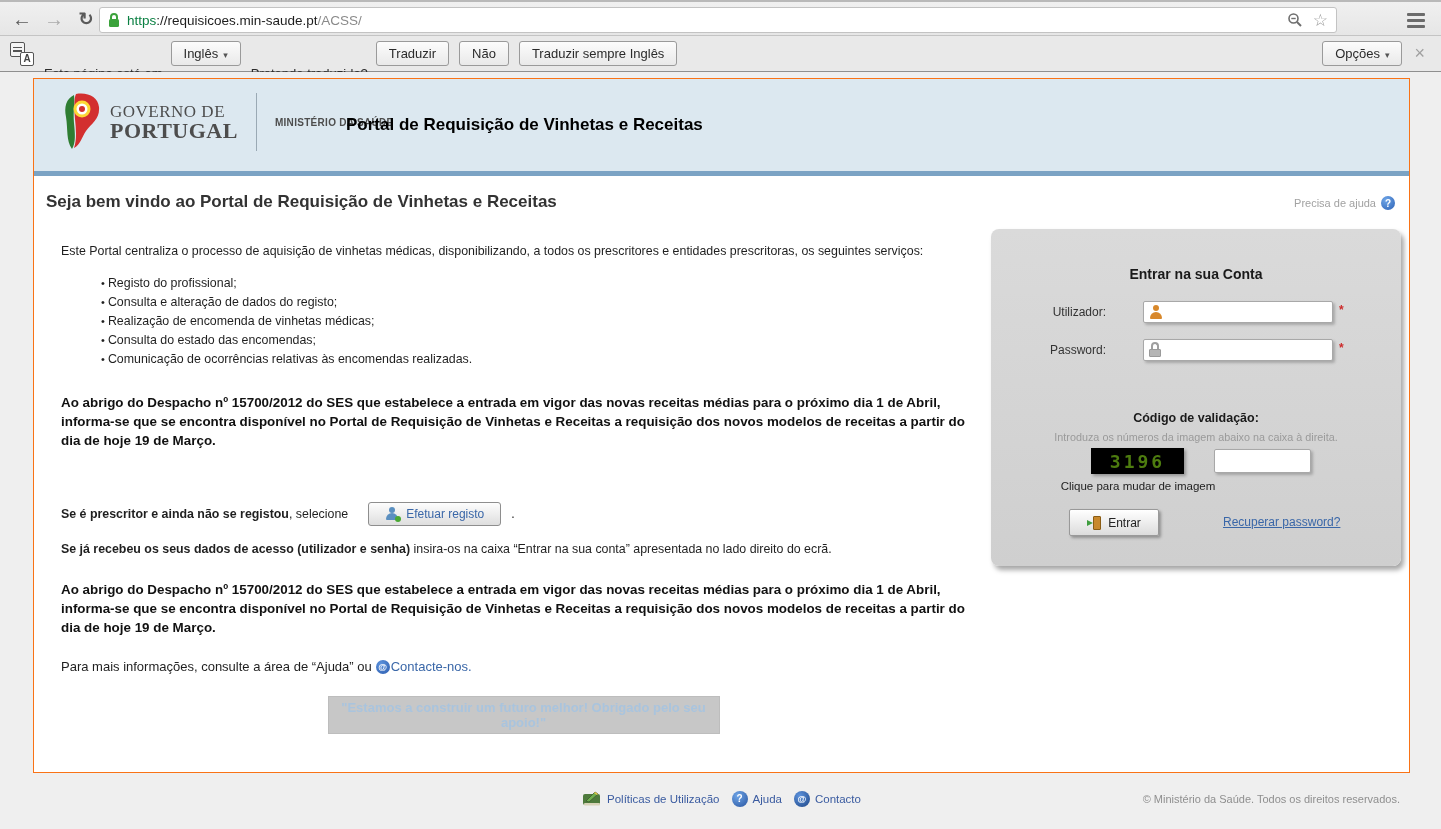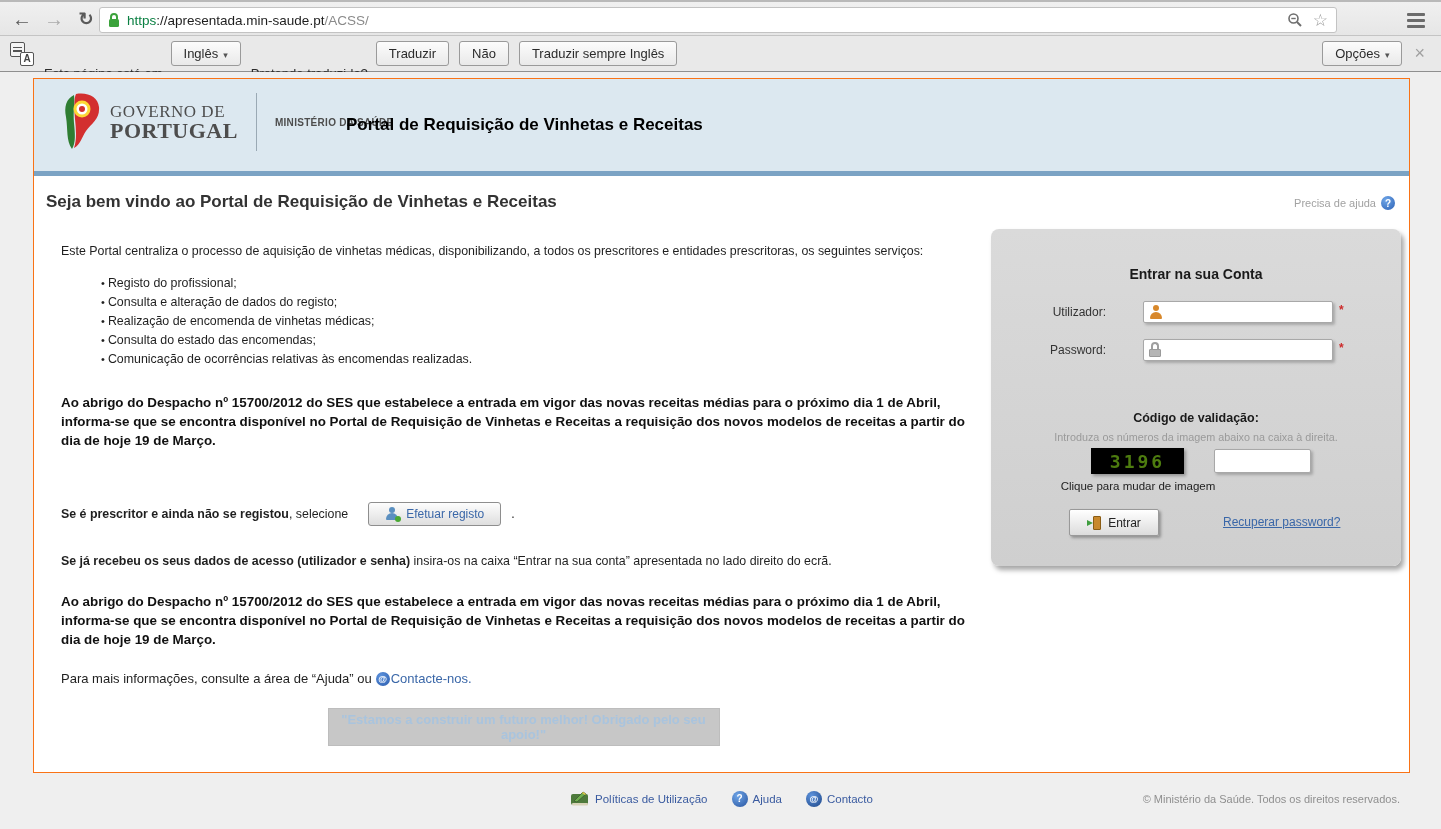--- a/index.html
+++ b/index.html
@@ -116,21 +116,21 @@
   .services li::before { content:"• "; font-size:11px; }
   .notice { font-size:13.4px; font-weight:bold; line-height:19px; margin-top:24px; color:#111; }
   .register-line { margin-top:52px; display:flex; align-items:center; font-size:12.4px; }
   .register-btn {
     display:inline-flex; align-items:center; gap:7px;
     margin-left:20px; padding:3px 16px; height:24px;
     background:linear-gradient(#fdfdfd,#dedede);
     border:1px solid #8e8e8e; border-radius:3px;
     color:#3a67a8; font-size:12px; cursor:pointer;
   }
-  .access-line { margin-top:28px; }
+  .access-line { margin-top:16px; }
   .info-line { margin-top:22px; font-size:13px; display:flex; align-items:center; flex-wrap:wrap; }
   .contact-link { color:#3a67a8; cursor:pointer; }
   .at-icon {
     display:inline-flex; width:14px; height:14px; border-radius:50%;
     background:radial-gradient(circle at 35% 30%, #5d93dd, #2b5cae);
     color:#fff; font-size:9px; font-weight:bold;
     align-items:center; justify-content:center; margin:0 1px 0 4px;
   }
   .banner {
     margin:22px auto 0; width:392px; text-align:center;
@@ -211,21 +211,21 @@
   .icon-person-sm { position:relative; width:14px; height:14px; }
   .icon-person-sm .head { position:absolute; left:4px; top:0; width:6px; height:6px; border-radius:50%; background:#5a8fc0; }
   .icon-person-sm .bodyp { position:absolute; left:1px; bottom:1px; width:12px; height:7px;
                            border-radius:6px 6px 1px 1px; background:#5a8fc0; }
   .icon-person-sm .plus { position:absolute; right:-2px; bottom:-1px; width:6px; height:6px;
                           border-radius:50%; background:#49a832; }
 
   
   .page-footer { position:absolute; left:33px; top:712px; width:1377px; height:40px; }
   .footer-links { position:absolute; left:0; width:100%; top:6px;
-                  display:flex; justify-content:center; align-items:center; gap:24px;
+                  display:flex; justify-content:center; align-items:center; gap:12px;
                   font-size:11.5px; color:#3a5ba0; }
   .footer-link { display:flex; align-items:center; gap:5px; cursor:pointer; color:#3a5ba0; }
   .book-icon { width:20px; height:17px; }
   .circle-icon {
     display:inline-flex; width:16px; height:16px; border-radius:50%;
     background:radial-gradient(circle at 35% 30%, #6fa6e8, #27539f);
     color:#fff; font-size:10px; font-weight:bold;
     align-items:center; justify-content:center;
   }
   .circle-icon.at { background:radial-gradient(circle at 35% 30%, #5d93dd, #1d4586); font-size:9px; }
@@ -237,21 +237,21 @@
 <div class="chrome-bar">
   <div class="nav-btn btn-back">←</div>
   <div class="nav-btn btn-fwd disabled">→</div>
   <div class="nav-btn btn-reload">↻</div>
   <div class="omnibox">
     <svg class="lock-svg" width="12" height="15" viewBox="0 0 12 15">
       <path d="M3 6 V4 a3 3 0 0 1 6 0 V6" fill="none" stroke="#3ba23b" stroke-width="2"></path>
       <rect x="1" y="6" width="10" height="8" rx="1.5" fill="#3ba23b"></rect>
     </svg>
     <span class="url">
-      <span class="scheme">https</span><span class="host">://apresentada.min-saude.pt</span><span class="path">/ACSS/</span>
+      <span class="scheme">https</span><span class="host">://requisicoes.min-saude.pt</span><span class="path">/ACSS/</span>
     </span>
     <span class="omni-right">
       <svg width="16" height="16" viewBox="0 0 16 16">
         <circle cx="6.5" cy="6.5" r="4.5" fill="none" stroke="#6e6e6e" stroke-width="1.6"></circle>
         <line x1="4.3" y1="6.5" x2="8.7" y2="6.5" stroke="#6e6e6e" stroke-width="1.4"></line>
         <line x1="10" y1="10" x2="14" y2="14" stroke="#6e6e6e" stroke-width="2"></line>
       </svg>
       <span class="star-icon">☆</span>
     </span>
   </div>

